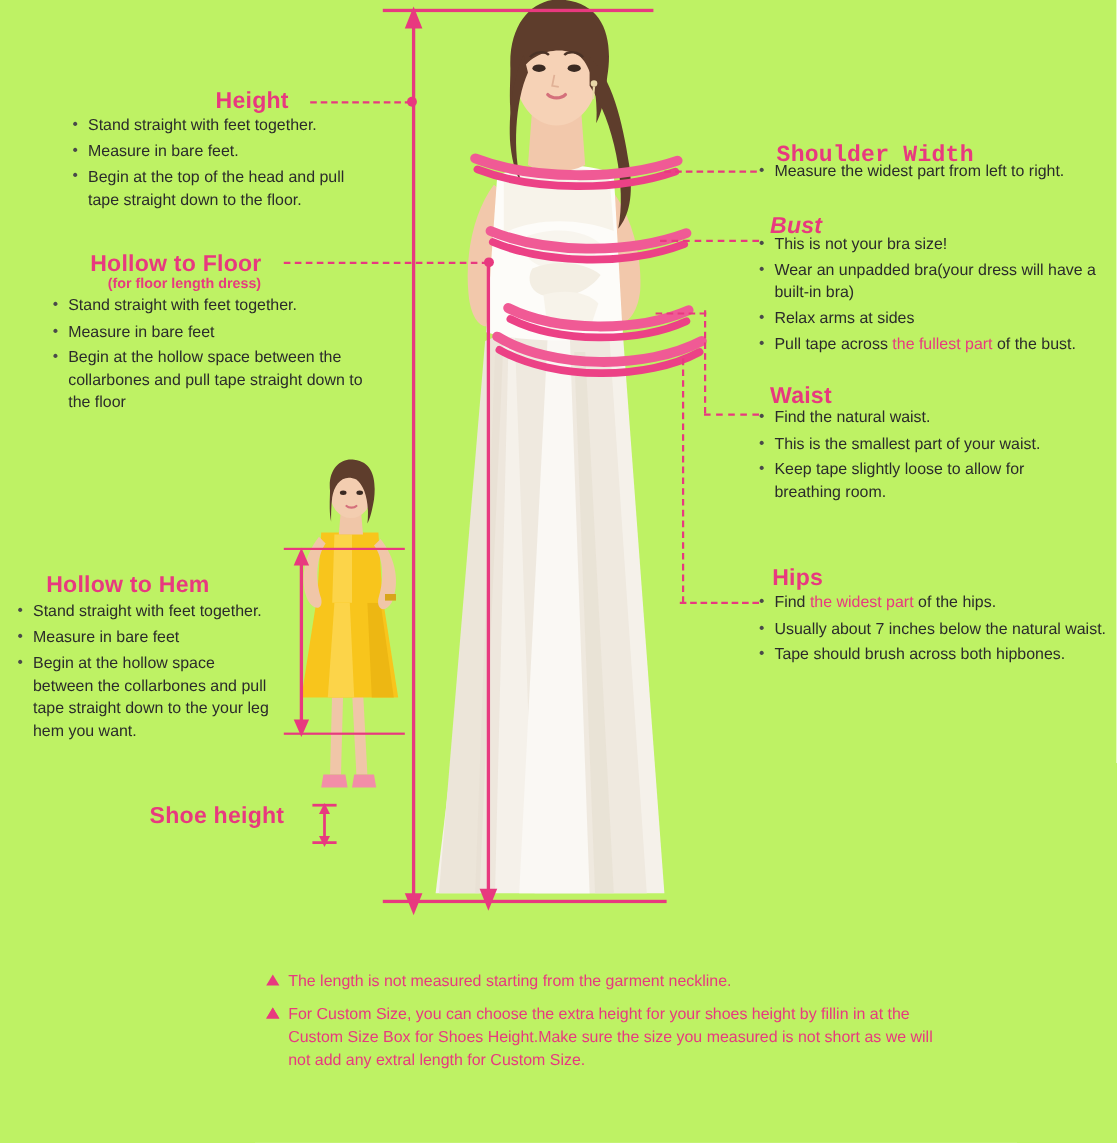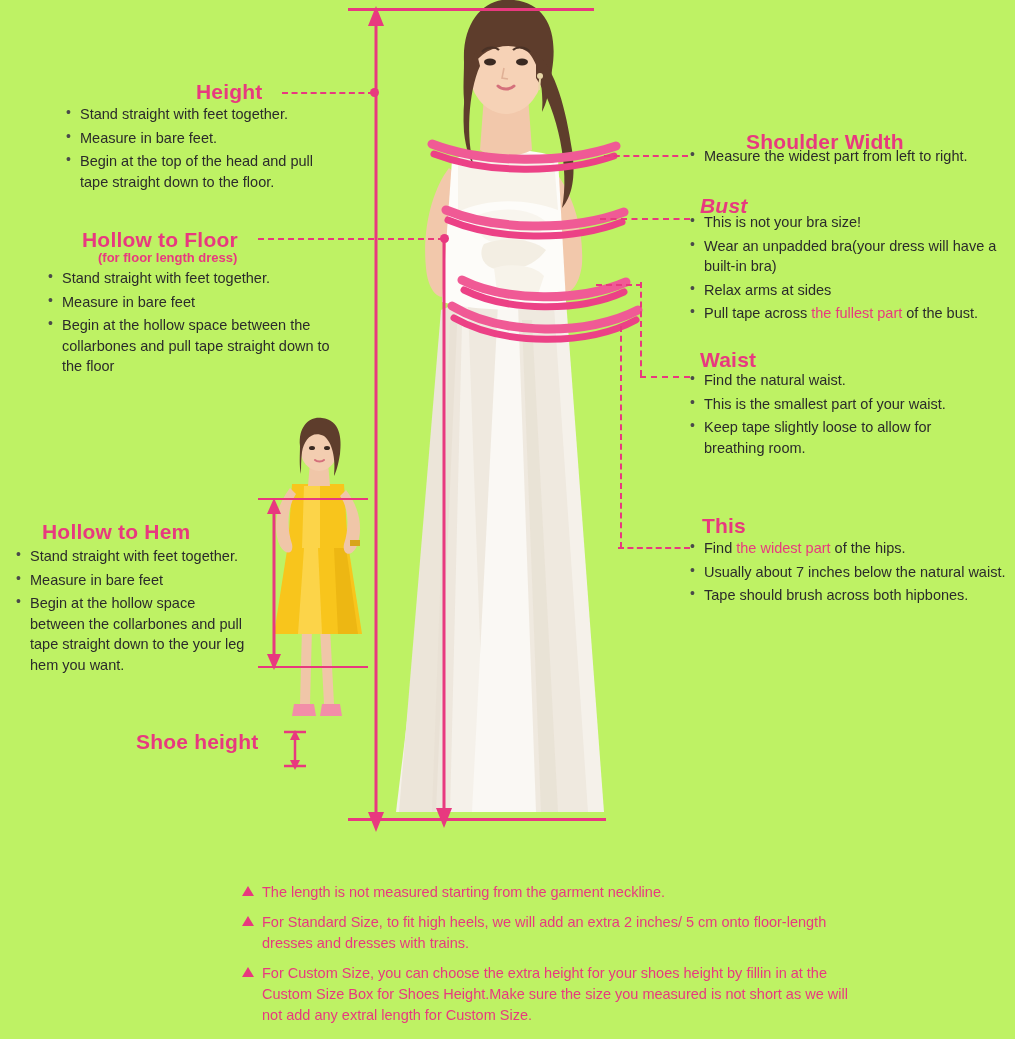--- a/index.html
+++ b/index.html
@@ -258,55 +258,54 @@
 
   <div class="abs heading" style="left:42px; top:520px;">Hollow to Hem</div>
   <ul class="bl abs" style="left:14px; top:546px; width:236px;">
     <li>Stand straight with feet together.</li>
     <li>Measure in bare feet</li>
     <li>Begin at the hollow space between the collarbones and pull tape straight down to the your leg hem  you want.</li>
   </ul>
 
   <div class="abs heading" style="left:136px; top:730px;">Shoe height</div>
 
-  <div class="abs heading" style="left:746px; top:130px;">Shoulder Width</div>
+  <div class="abs heading" style="left:706px; top:130px;font-family:Liberation Mono, monospace;">Shoulder Width</div>
   <ul class="bl abs" style="left:688px; top:146px; width:318px;">
     <li>Measure the widest part from left to right.</li>
   </ul>
 
   <div class="abs heading" style="left:700px; top:194px;font-style:italic;">Bust</div>
   <ul class="bl abs" style="left:688px; top:212px; width:322px;">
     <li>This is not your bra size!</li>
     <li>Wear an unpadded bra(your dress will have a built-in bra)</li>
     <li>Relax arms at sides</li>
     <li>Pull tape across <span class="hl">the fullest part</span> of the bust.</li>
   </ul>
 
   <div class="abs heading" style="left:700px; top:348px;">Waist</div>
   <ul class="bl abs" style="left:688px; top:370px; width:300px;">
     <li>Find the natural waist.</li>
     <li>This is the smallest part of your waist.</li>
     <li>Keep tape slightly loose to allow for breathing room.</li>
   </ul>
 
-  <div class="abs heading" style="left:702px; top:514px;">This</div>
+  <div class="abs heading" style="left:702px; top:514px;">Hips</div>
   <ul class="bl abs" style="left:688px; top:538px; width:318px;">
     <li>Find <span class="hl">the widest part</span> of the hips.</li>
     <li>Usually about 7 inches below the natural waist.</li>
     <li>Tape should brush across both hipbones.</li>
   </ul>
 
   <div class="abs notes" style="left:242px; top:882px; width:620px;">
     <div class="note-row">
       <span class="tri"></span>
       <span>The length is not measured starting from the garment neckline.</span>
     </div>
     <div class="note-row">
       <span class="tri"></span>
-      <span>For Standard Size, to fit high heels, we will add an extra 2 inches/ 5  cm onto floor-length dresses and dresses with trains.</span>
     </div>
     <div class="note-row">
       <span class="tri"></span>
       <span>For Custom Size, you can choose the extra height for your shoes height by fillin in at the Custom Size Box for Shoes Height.Make sure the size you measured is not short as we will not add any extral length for Custom Size.</span>
     </div>
   </div>
 
 </div>
 
 </body></html>

